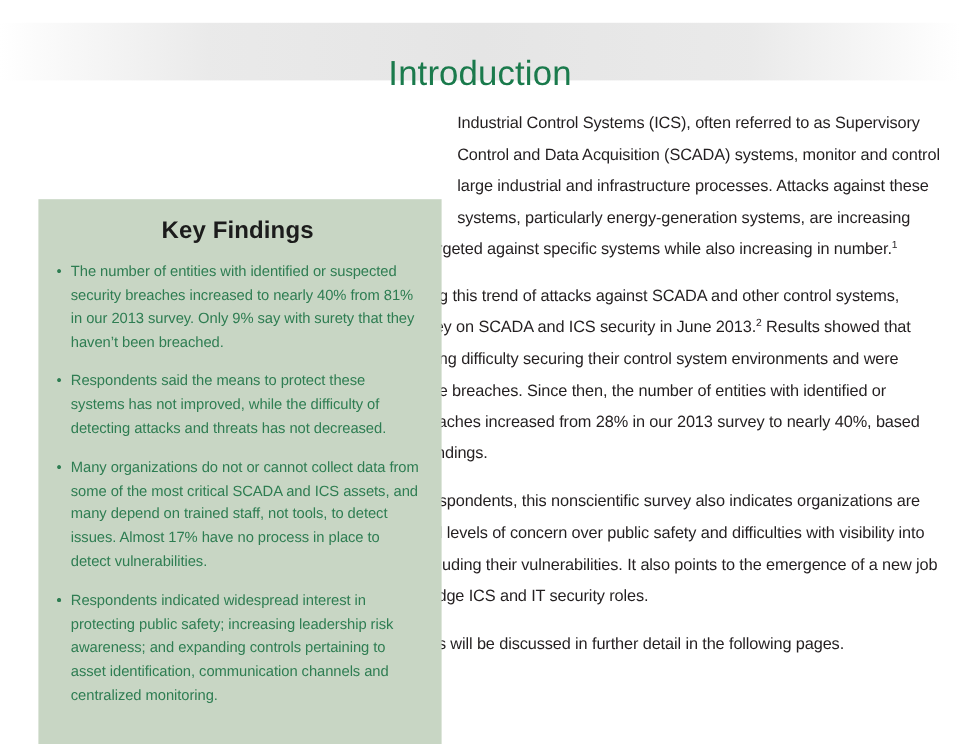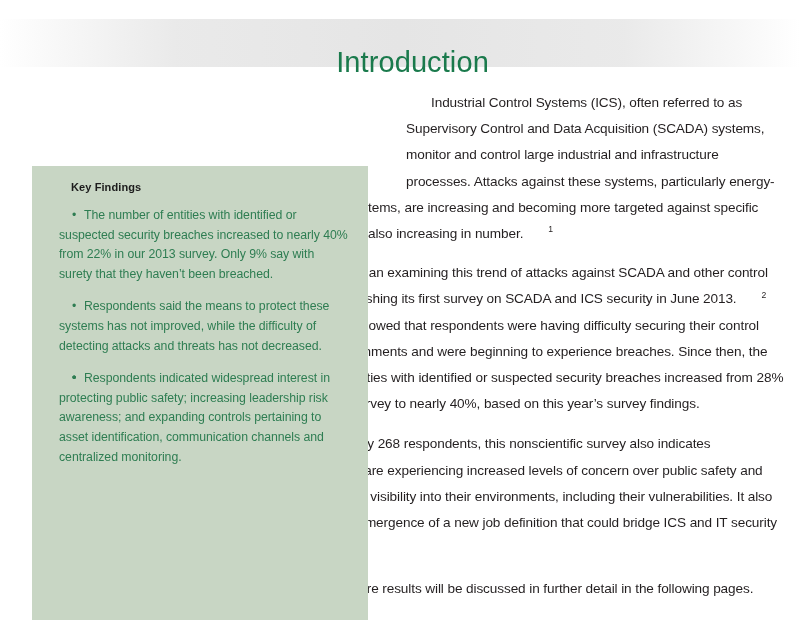--- a/index.html
+++ b/index.html
@@ -1,15 +1,15 @@
 <!DOCTYPE html>
 <html><head>
 <meta charset="utf-8">
 <style>
-  * { box-sizing: border-box; padding-left: 25px; }
+  * { box-sizing: border-box; }
   html, body {
     margin: 0;
     padding: 0;
     width: 800px;
     height: 620px;
     background: #ffffff;
     font-family: "Liberation Sans", sans-serif;
     overflow: hidden;
   }
 
@@ -56,22 +56,22 @@
     left: 32px;
     top: 166px;
     width: 336px;
     height: 454px;
     background: #c8d6c4;
     padding: 11px 18px 10px 14px;
     overflow: hidden;
   }
 
   .kf-title {
-    text-align: left;
-    font-size: 11px;
+    text-align: center;
+    font-size: 20px;
     font-weight: bold;
     color: #1c1c1c;
     margin: 4px 0 13px 0;
     letter-spacing: 0.1px;
   }
 
   .kf-list {
     list-style: none;
     margin: 0;
     padding: 0;
@@ -150,28 +150,29 @@
     <p>These and more results will be discussed in further detail in the following pages.</p>
 
   </div>
 
   <aside class="key-findings">
     <div class="kf-title">Key Findings</div>
 
     <ul class="kf-list">
       <li class="kf-item">
         <span class="kf-bullet">•</span>
-        <span>The number of entities with identified or suspected security breaches increased to nearly 40% from 22% in our 2013 survey. Only 9% say with surety that they haven’t been breached.</span>
+        <span>The number of entities with identified or suspected security breaches increased to nearly 40% from 81% in our 2013 survey. Only 9% say with surety that they haven’t been breached.</span>
       </li>
       <li class="kf-item">
         <span class="kf-bullet">•</span>
         <span>Respondents said the means to protect these systems has not improved, while the difficulty of detecting attacks and threats has not decreased.</span>
       </li>
       <li class="kf-item">
         <span class="kf-bullet">•</span>
+        <span>Many organizations do not or cannot collect data from some of the most critical SCADA and ICS assets, and many depend on trained staff, not tools, to detect issues. Almost 17% have no process in place to detect vulnerabilities.</span>
       </li>
       <li class="kf-item">
         <span class="kf-bullet">•</span>
       </li>
       <li class="kf-item">
         <span class="kf-bullet">•</span>
         <span>Respondents indicated widespread interest in protecting public safety; increasing leadership risk awareness; and expanding controls pertaining to asset identification, communication channels and centralized monitoring.</span>
       </li>
 
     </ul>

